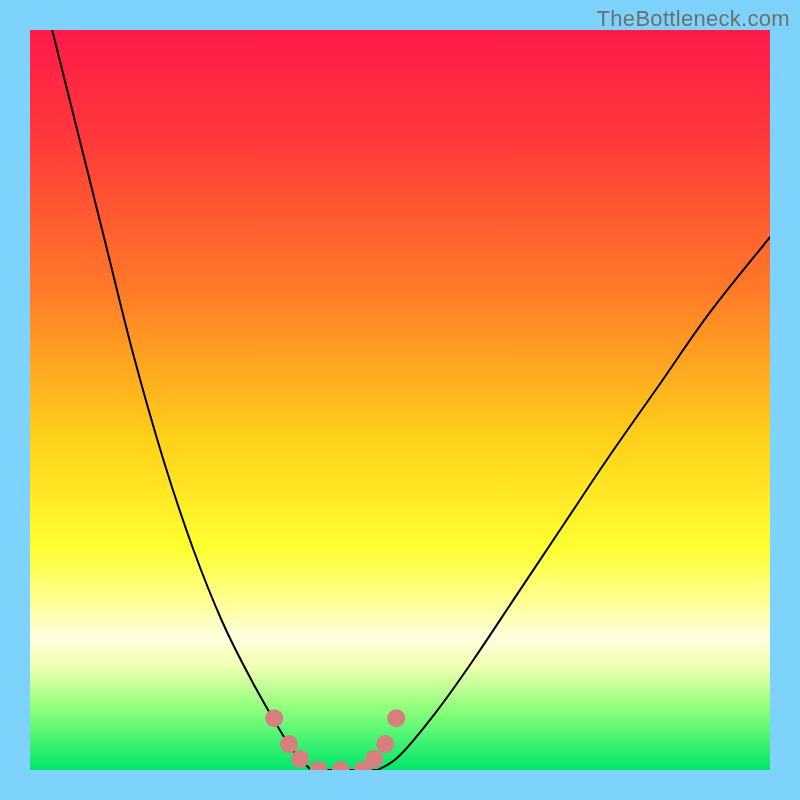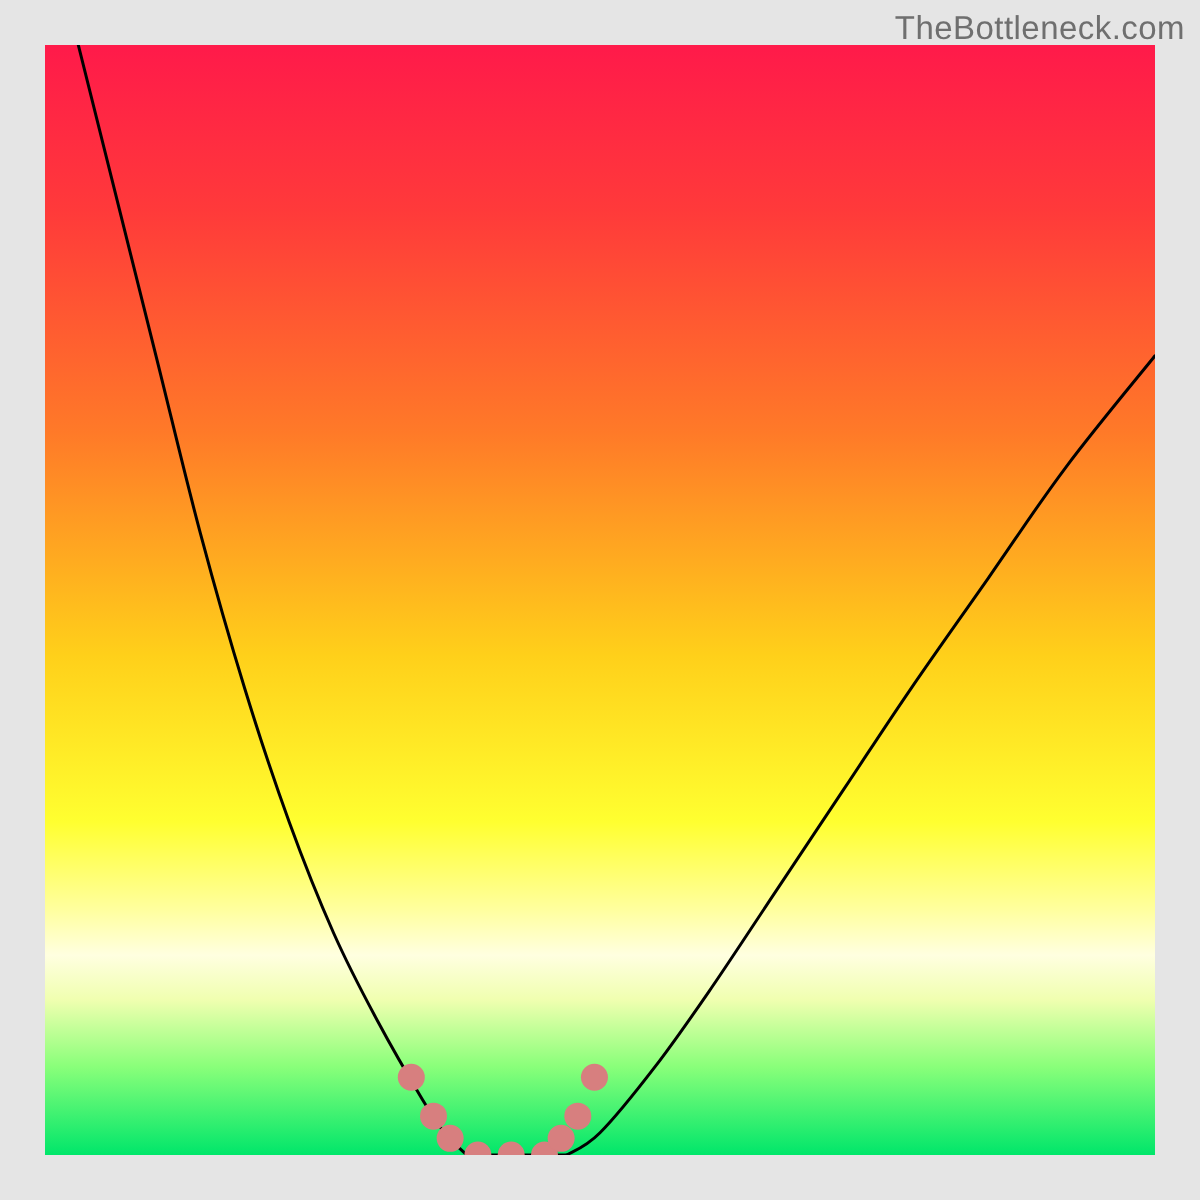--- a/index.html
+++ b/index.html
@@ -6,21 +6,21 @@
     margin: 0;
     padding: 0;
     width: 800px;
     height: 800px;
     background: #000;
     overflow: hidden;
   }
   .frame {
     position: absolute;
     inset: 0;
-    background: #e5e5e5;
+    background: #7dd3fc;
   }
   .watermark {
     position: absolute;
     top: 6px;
     right: 10px;
     color: #6f6f6f;
     font-family: Arial, Helvetica, sans-serif;
     font-size: 22px;
     letter-spacing: 0.3px;
   }

